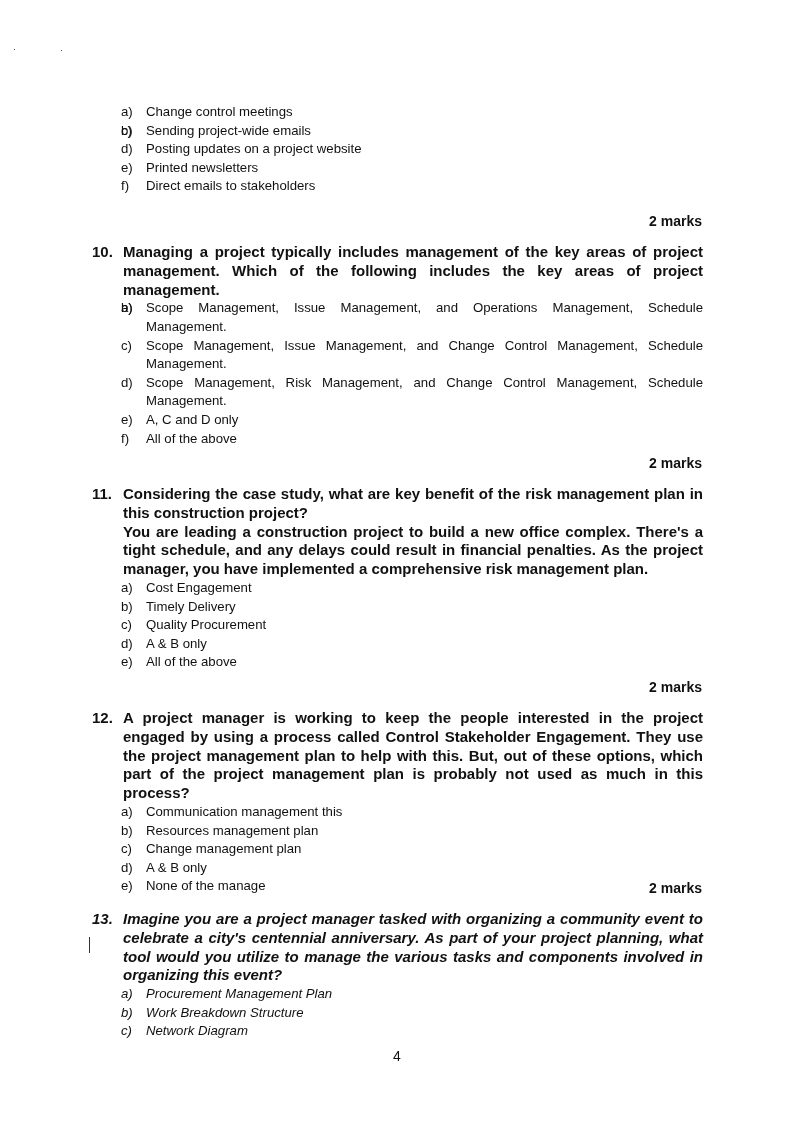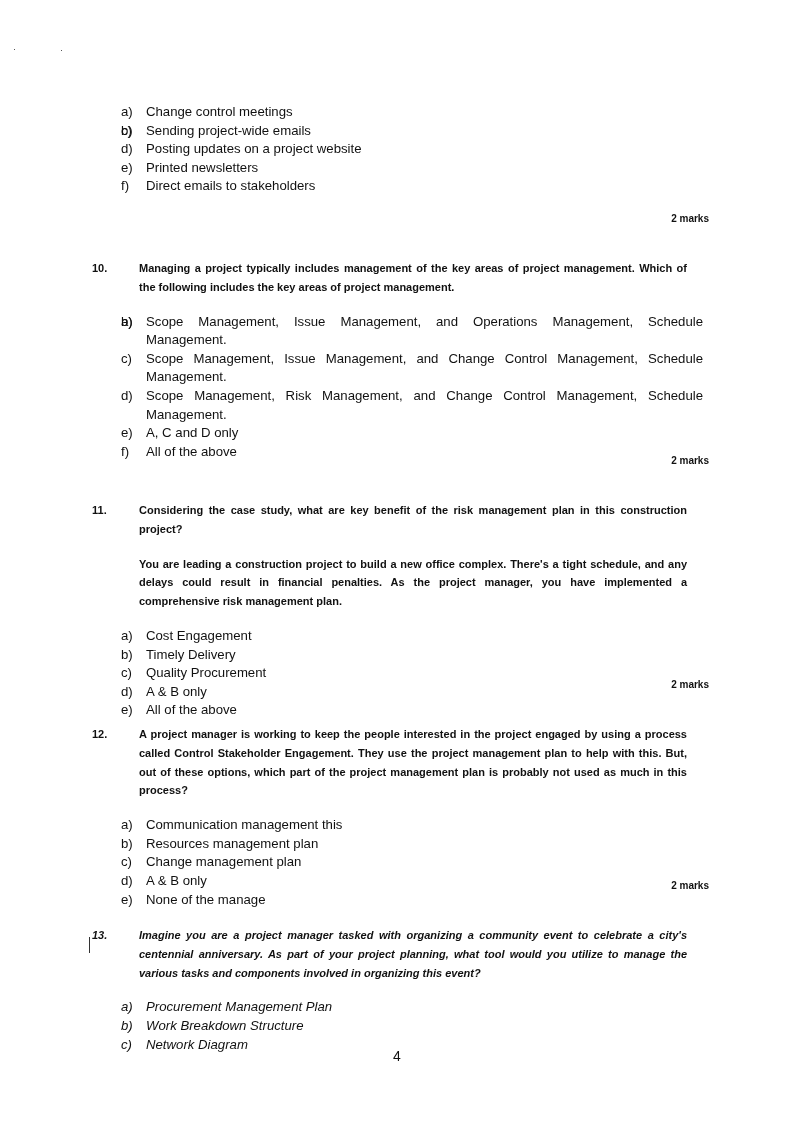--- a/index.html
+++ b/index.html
@@ -2,25 +2,25 @@
 <html><head>
 <meta charset="utf-8">
 <style>
   html, body { margin: 0; padding: 0; background: #ffffff; }
   body { width: 794px; height: 1123px; position: relative; overflow: hidden;
          font-family: "Liberation Sans", sans-serif; color: #111; }
   .page { position: absolute; left: 0; top: 0; width: 794px; height: 1123px; }
   .opts { position: absolute; left: 121px; width: 582px; }
   .opt { position: relative; font-size: 13.2px; line-height: 18.6px; padding-left: 25px; text-align: justify; }
   .opt .lbl { position: absolute; left: 0; top: 0; }
-  .marks { position: absolute; right: 85px; font-size: 10px; font-weight: bold; }
+  .marks { position: absolute; right: 92px; font-size: 14px; font-weight: bold; }
   .q { position: absolute; left: 92px; width: 611px; }
-  .q .qstem { position: relative; padding-left: 31px; font-weight: bold; font-size: 11px; line-height: 18.8px; text-align: justify; }
+  .q .qstem { position: relative; padding-left: 31px; font-weight: bold; font-size: 15px; line-height: 18.8px; text-align: justify; }
   .q .qnum { position: absolute; left: 0; top: 0; }
-  .q .qstem p { margin: 16px; }
+  .q .qstem p { margin: 0; }
   .q .opts { position: relative; left: 29px; width: 582px; }
   .pageno { position: absolute; top: 1048px; left: 0; width: 794px; text-align: center; font-size: 14px; }
   .margin-bar { position: absolute; left: 89px; top: 937px; width: 1px; height: 16px; background: #333; }
   .speck { position: absolute; width: 1px; height: 1px; background: #555; }
 </style>
 </head>
 <body>
 
 <div class="page">
 

